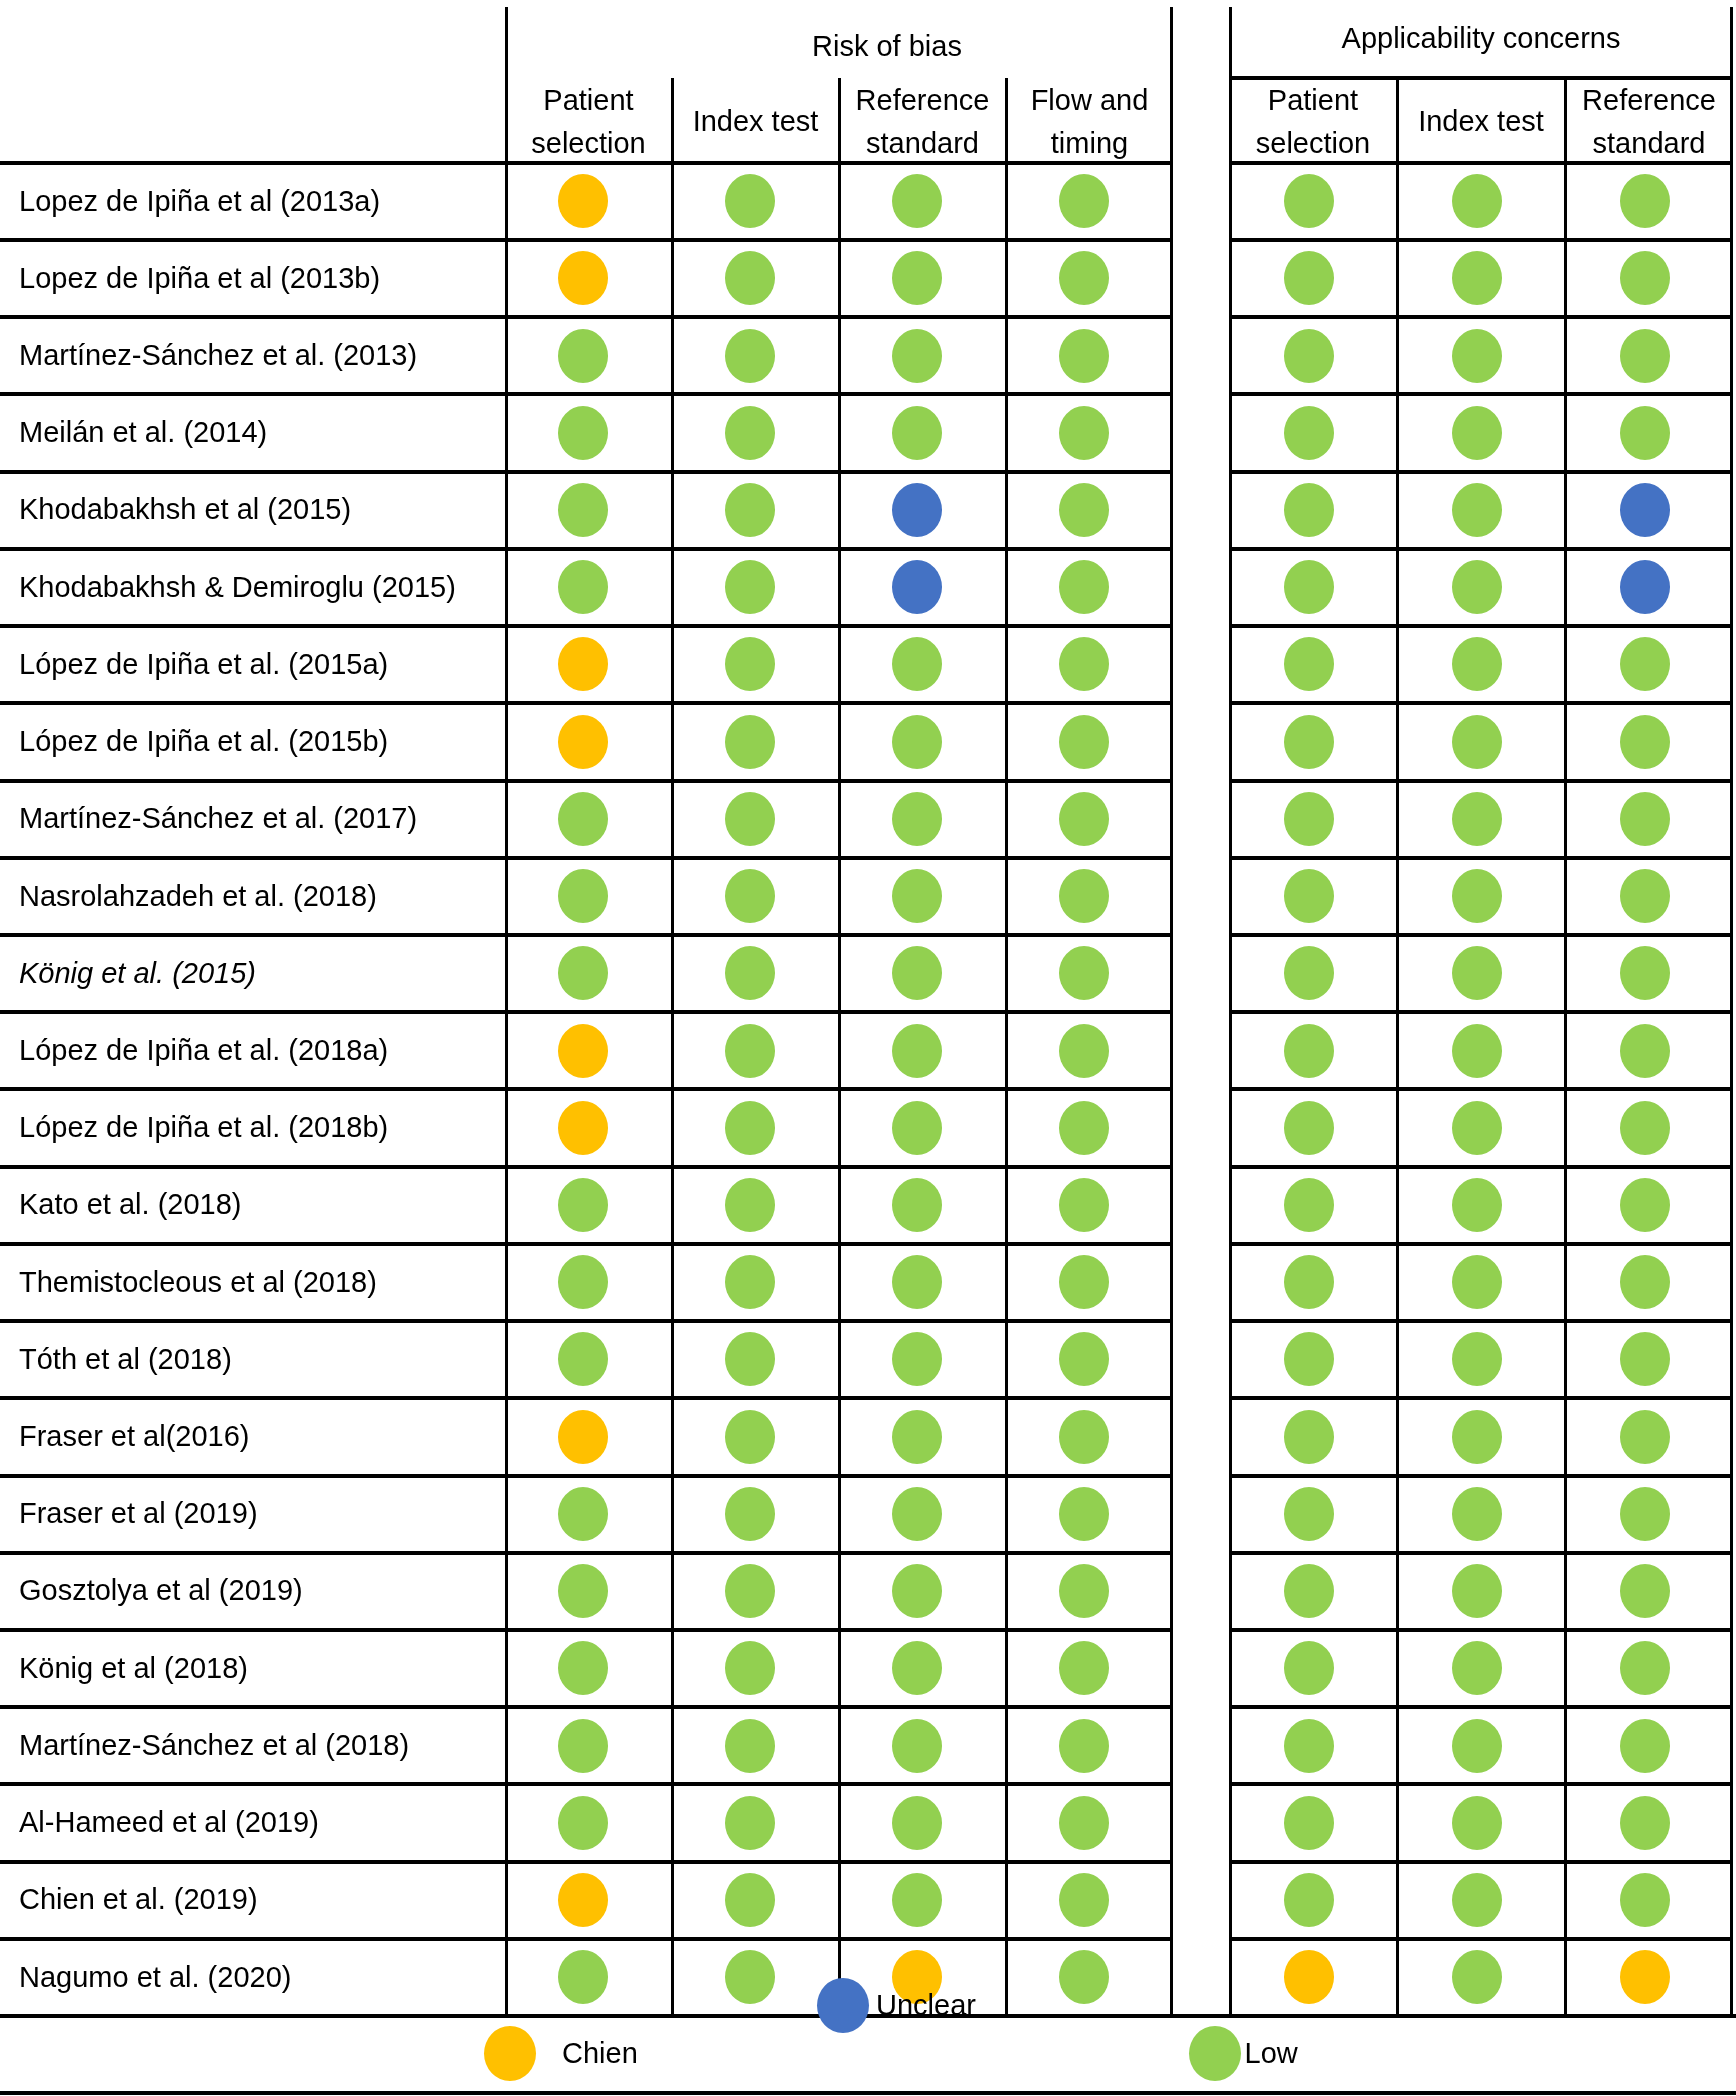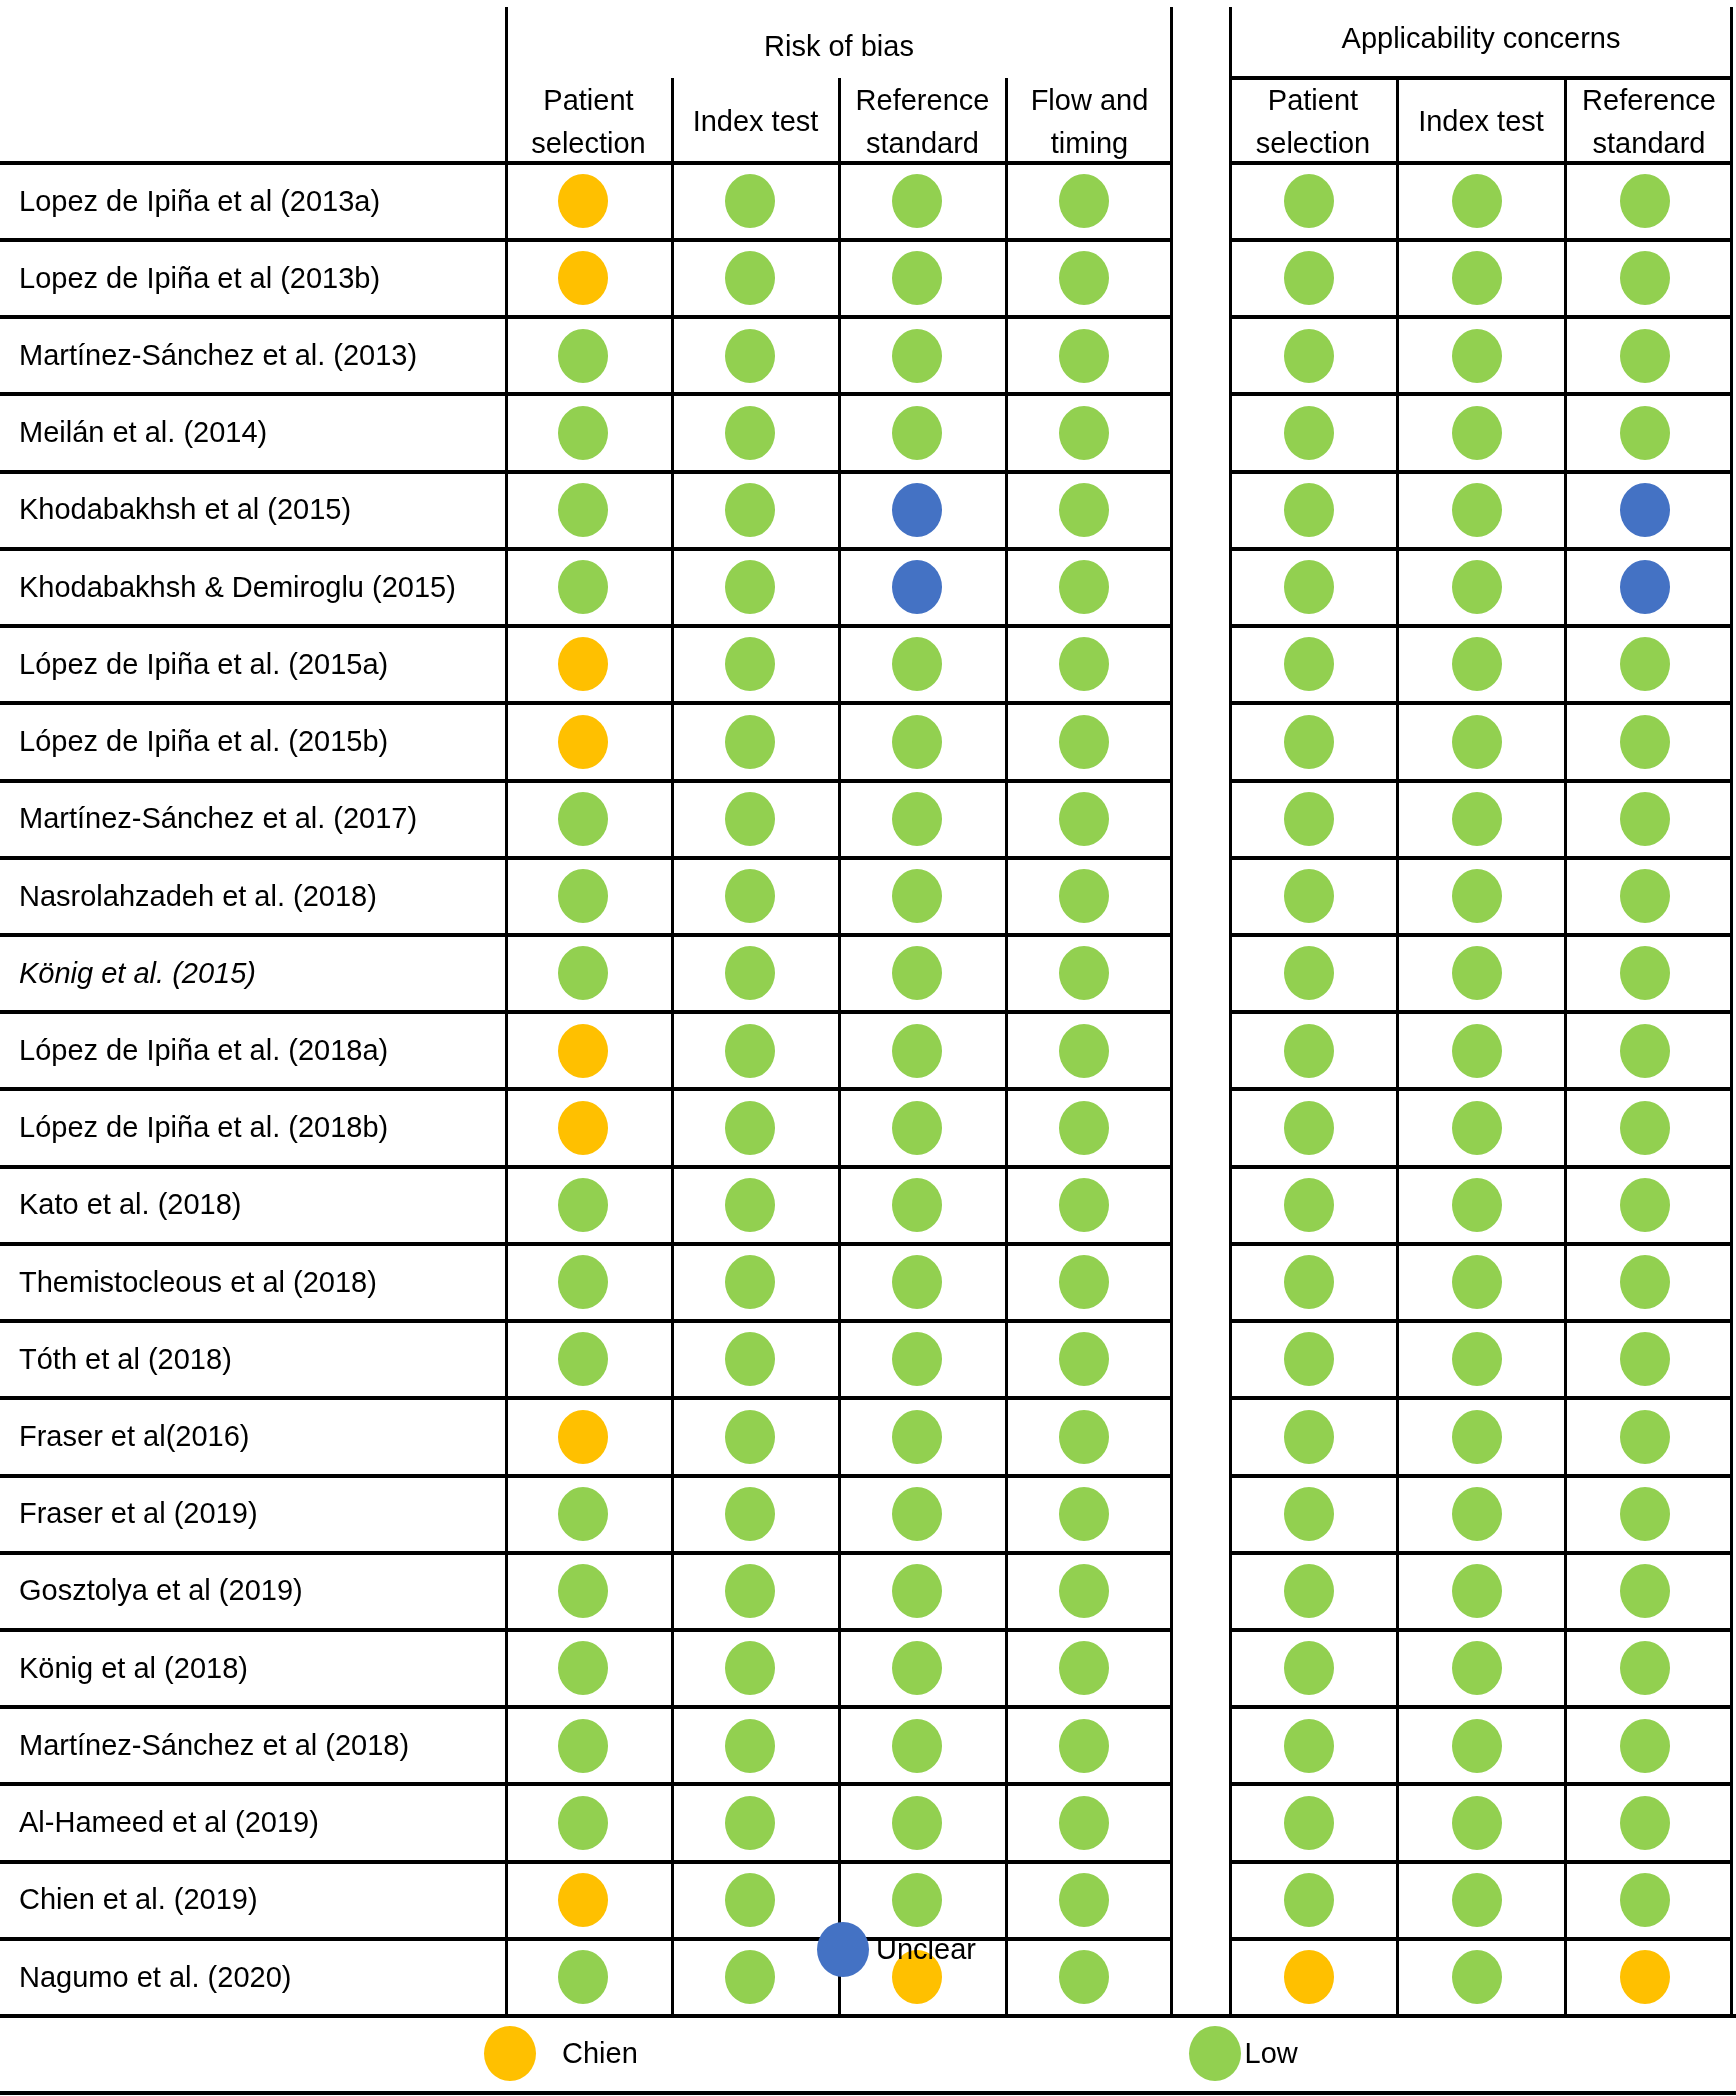--- a/index.html
+++ b/index.html
@@ -26,21 +26,21 @@
     }
     .legend-item { position: absolute; display: flex; align-items: center; }
     .legend-dot { width: 52px; height: 55px; border-radius: 50%; }
     .legend-text { font-size: 29px; margin-left: 26px; }
   </style>
 </head>
 <body>
 
 <div id="table">
 
-  <div class="group-title" style="left:505px; width:668px; top:29px;">Risk of bias</div>
+  <div class="group-title" style="left:505px; width:668px; top:29px;padding-left:48px;">Risk of bias</div>
   <div class="group-title" style="left:1229px; width:504px; top:21px;">Applicability concerns</div>
 </div>
 
 <div id="dyn">
     <div class="vline" style="left: 505px; top: 7px; height: 2009px;"></div>
     <div class="vline" style="left: 1170px; top: 7px; height: 2009px;"></div>
     <div class="vline" style="left: 1229px; top: 7px; height: 2009px;"></div>
     <div class="vline" style="left: 1730px; top: 7px; height: 2009px;"></div>
     <div class="hline" style="left: 1229px; width: 504px; top: 76px;"></div>
     <div class="vline" style="left: 671px; top: 78px; height: 1938px;"></div>
@@ -301,21 +301,21 @@
     <div class="dot" style="left: 1477px; top: 1977px; background: rgb(146, 208, 80);"></div>
     <div class="dot" style="left: 1645px; top: 1977px; background: rgb(255, 192, 0);"></div>
     <div class="hline" style="left: 0px; width: 1173px; top: 2014px;"></div>
     <div class="hline" style="left: 1229px; width: 504px; top: 2014px;"></div>
     <div class="hline" style="left: 0px; width: 1736px; top: 2014px;"></div>
     <div class="hline" style="left: 0px; width: 1736px; top: 2091px;"></div>
     <div class="legend-item" style="left: 484px; top: 2026px; height: 55px;">
       <div class="legend-dot" style="background: rgb(255, 192, 0);"></div>
       <span class="legend-text">Chien</span>
     </div>
-    <div class="legend-item" style="left: 817px; top: 1922px; height: 55px;">
+    <div class="legend-item" style="left: 817px; top: 1978px; height: 55px;">
       <div class="legend-dot" style="background: rgb(68, 114, 196);"></div>
       <span class="legend-text" style="margin-left: 7px;">Unclear</span>
     </div>
     <div class="legend-item" style="left: 1189px; top: 2026px; height: 55px;">
       <div class="legend-dot" style="background: rgb(146, 208, 80);"></div>
       <span class="legend-text" style="margin-left: 3.5px;">Low</span>
     </div>
   </div>
 
 <div id="legend"></div>

